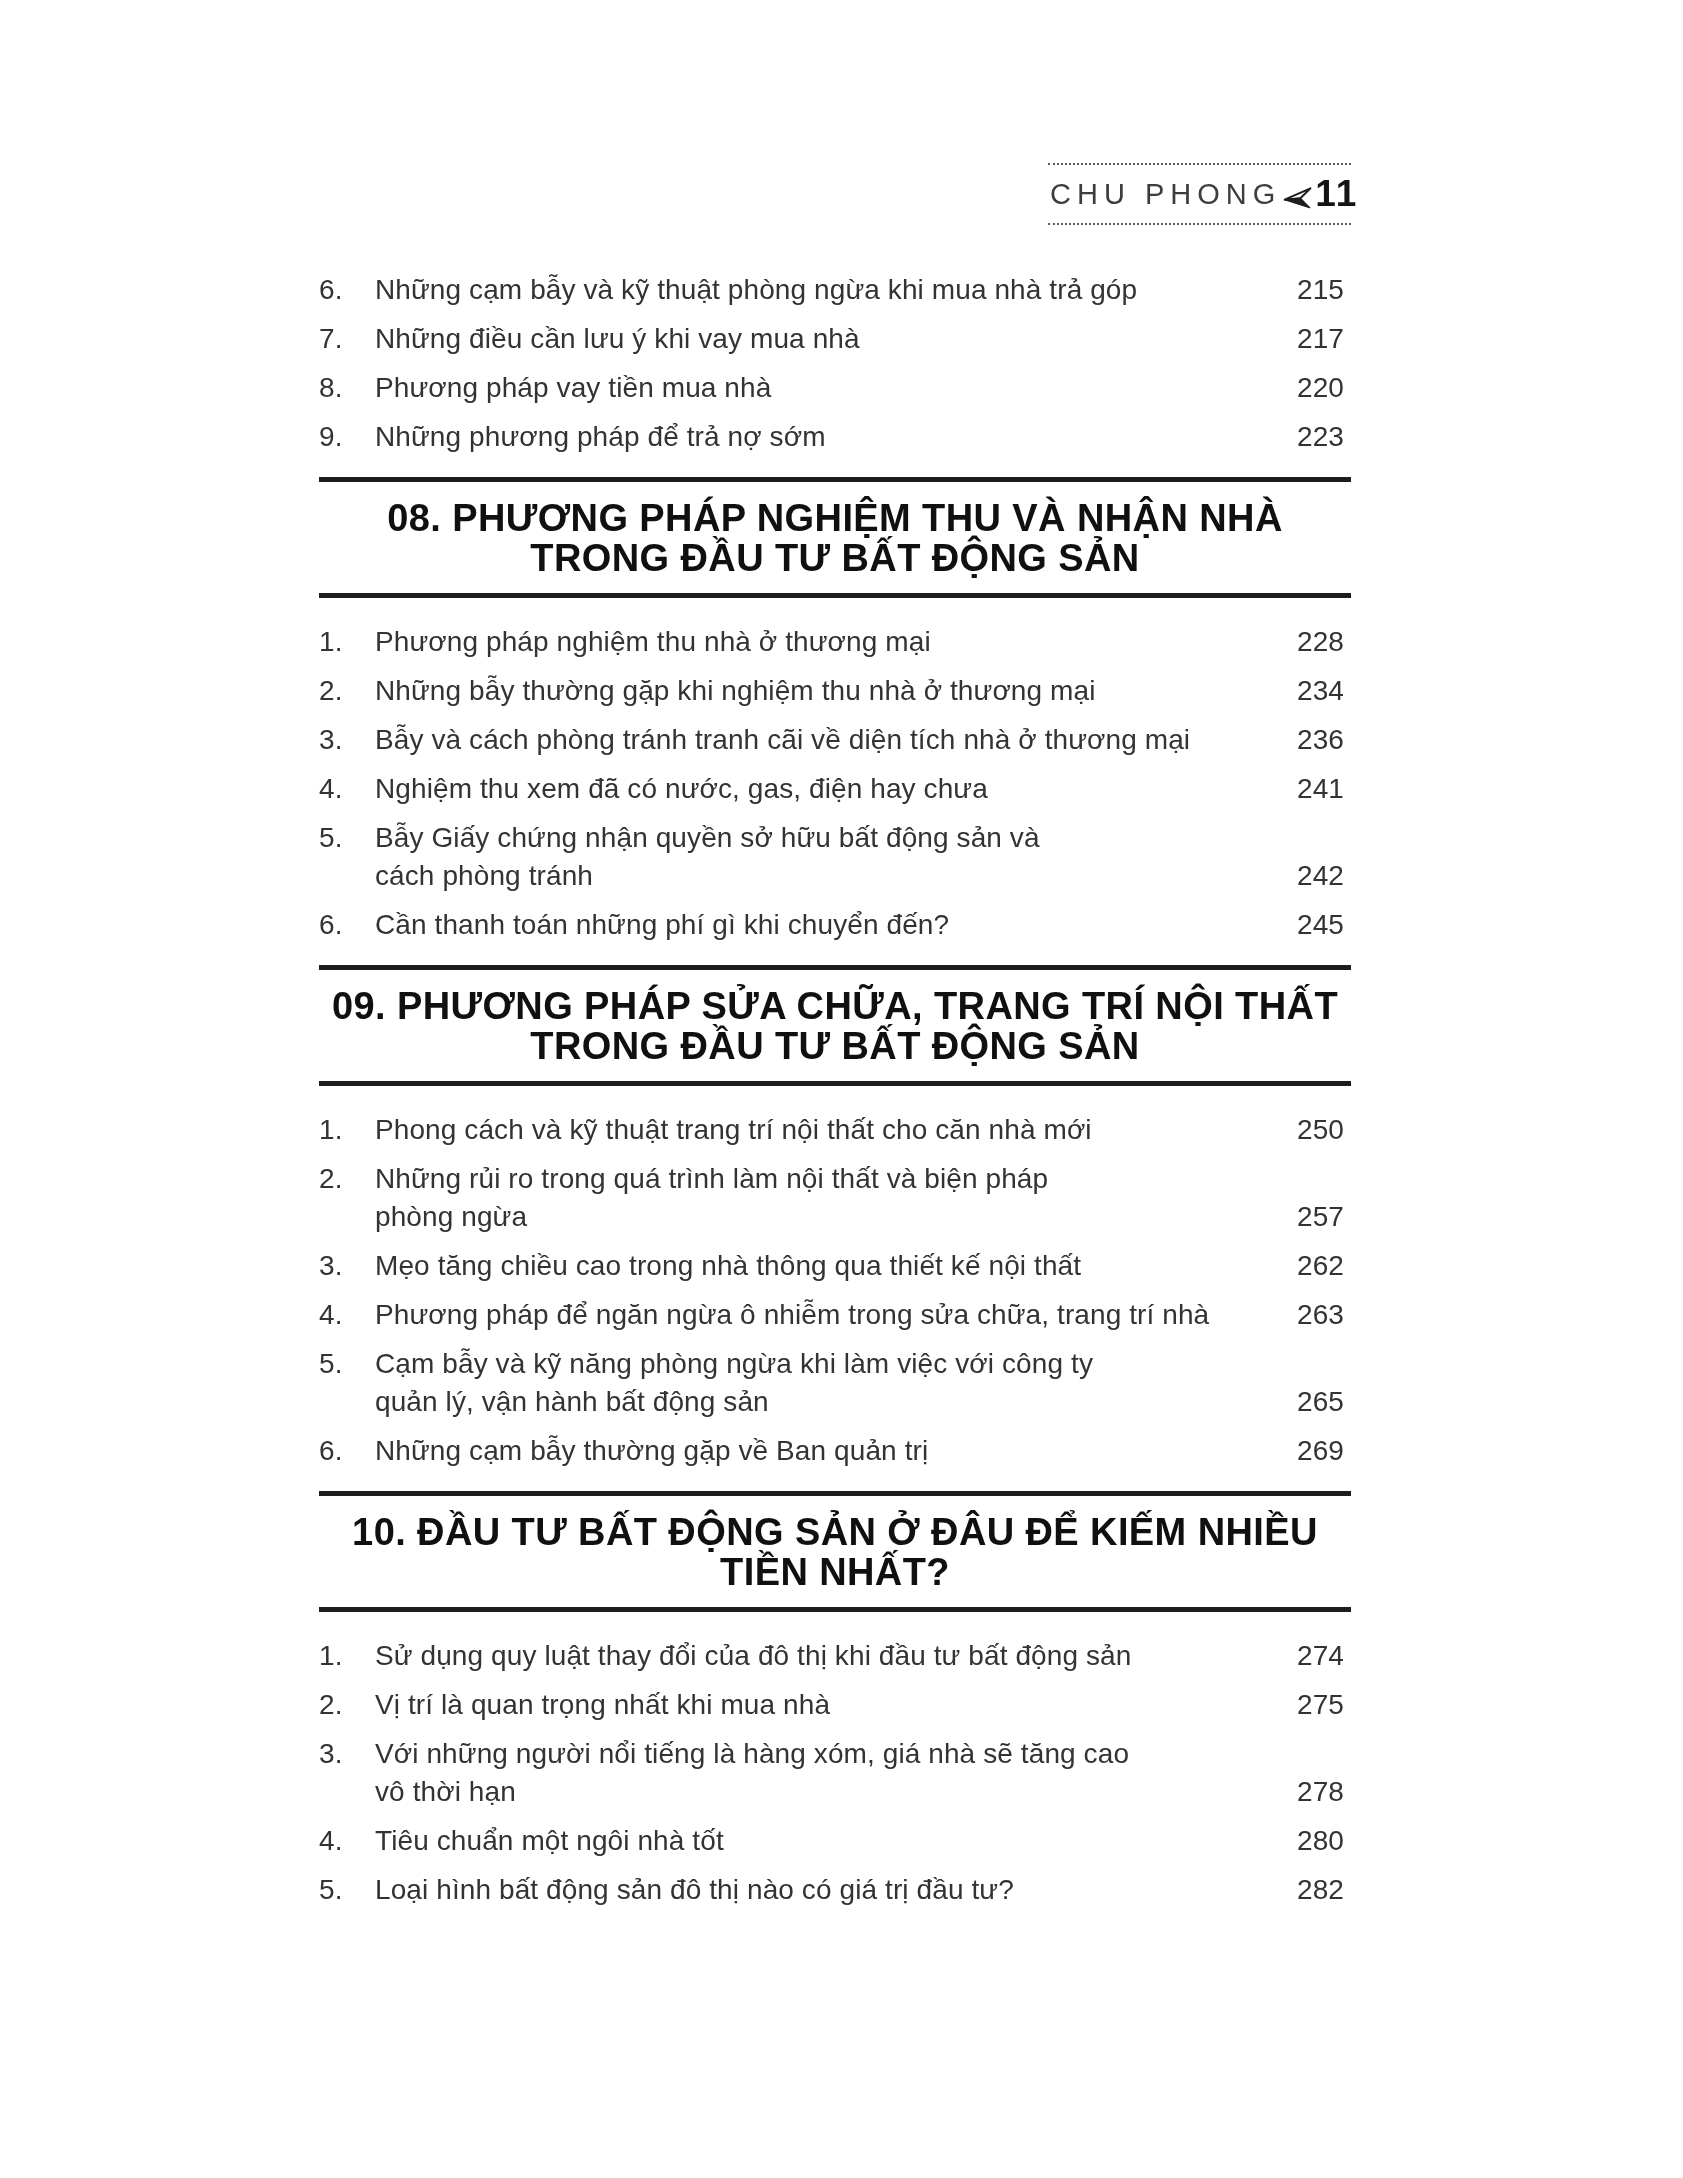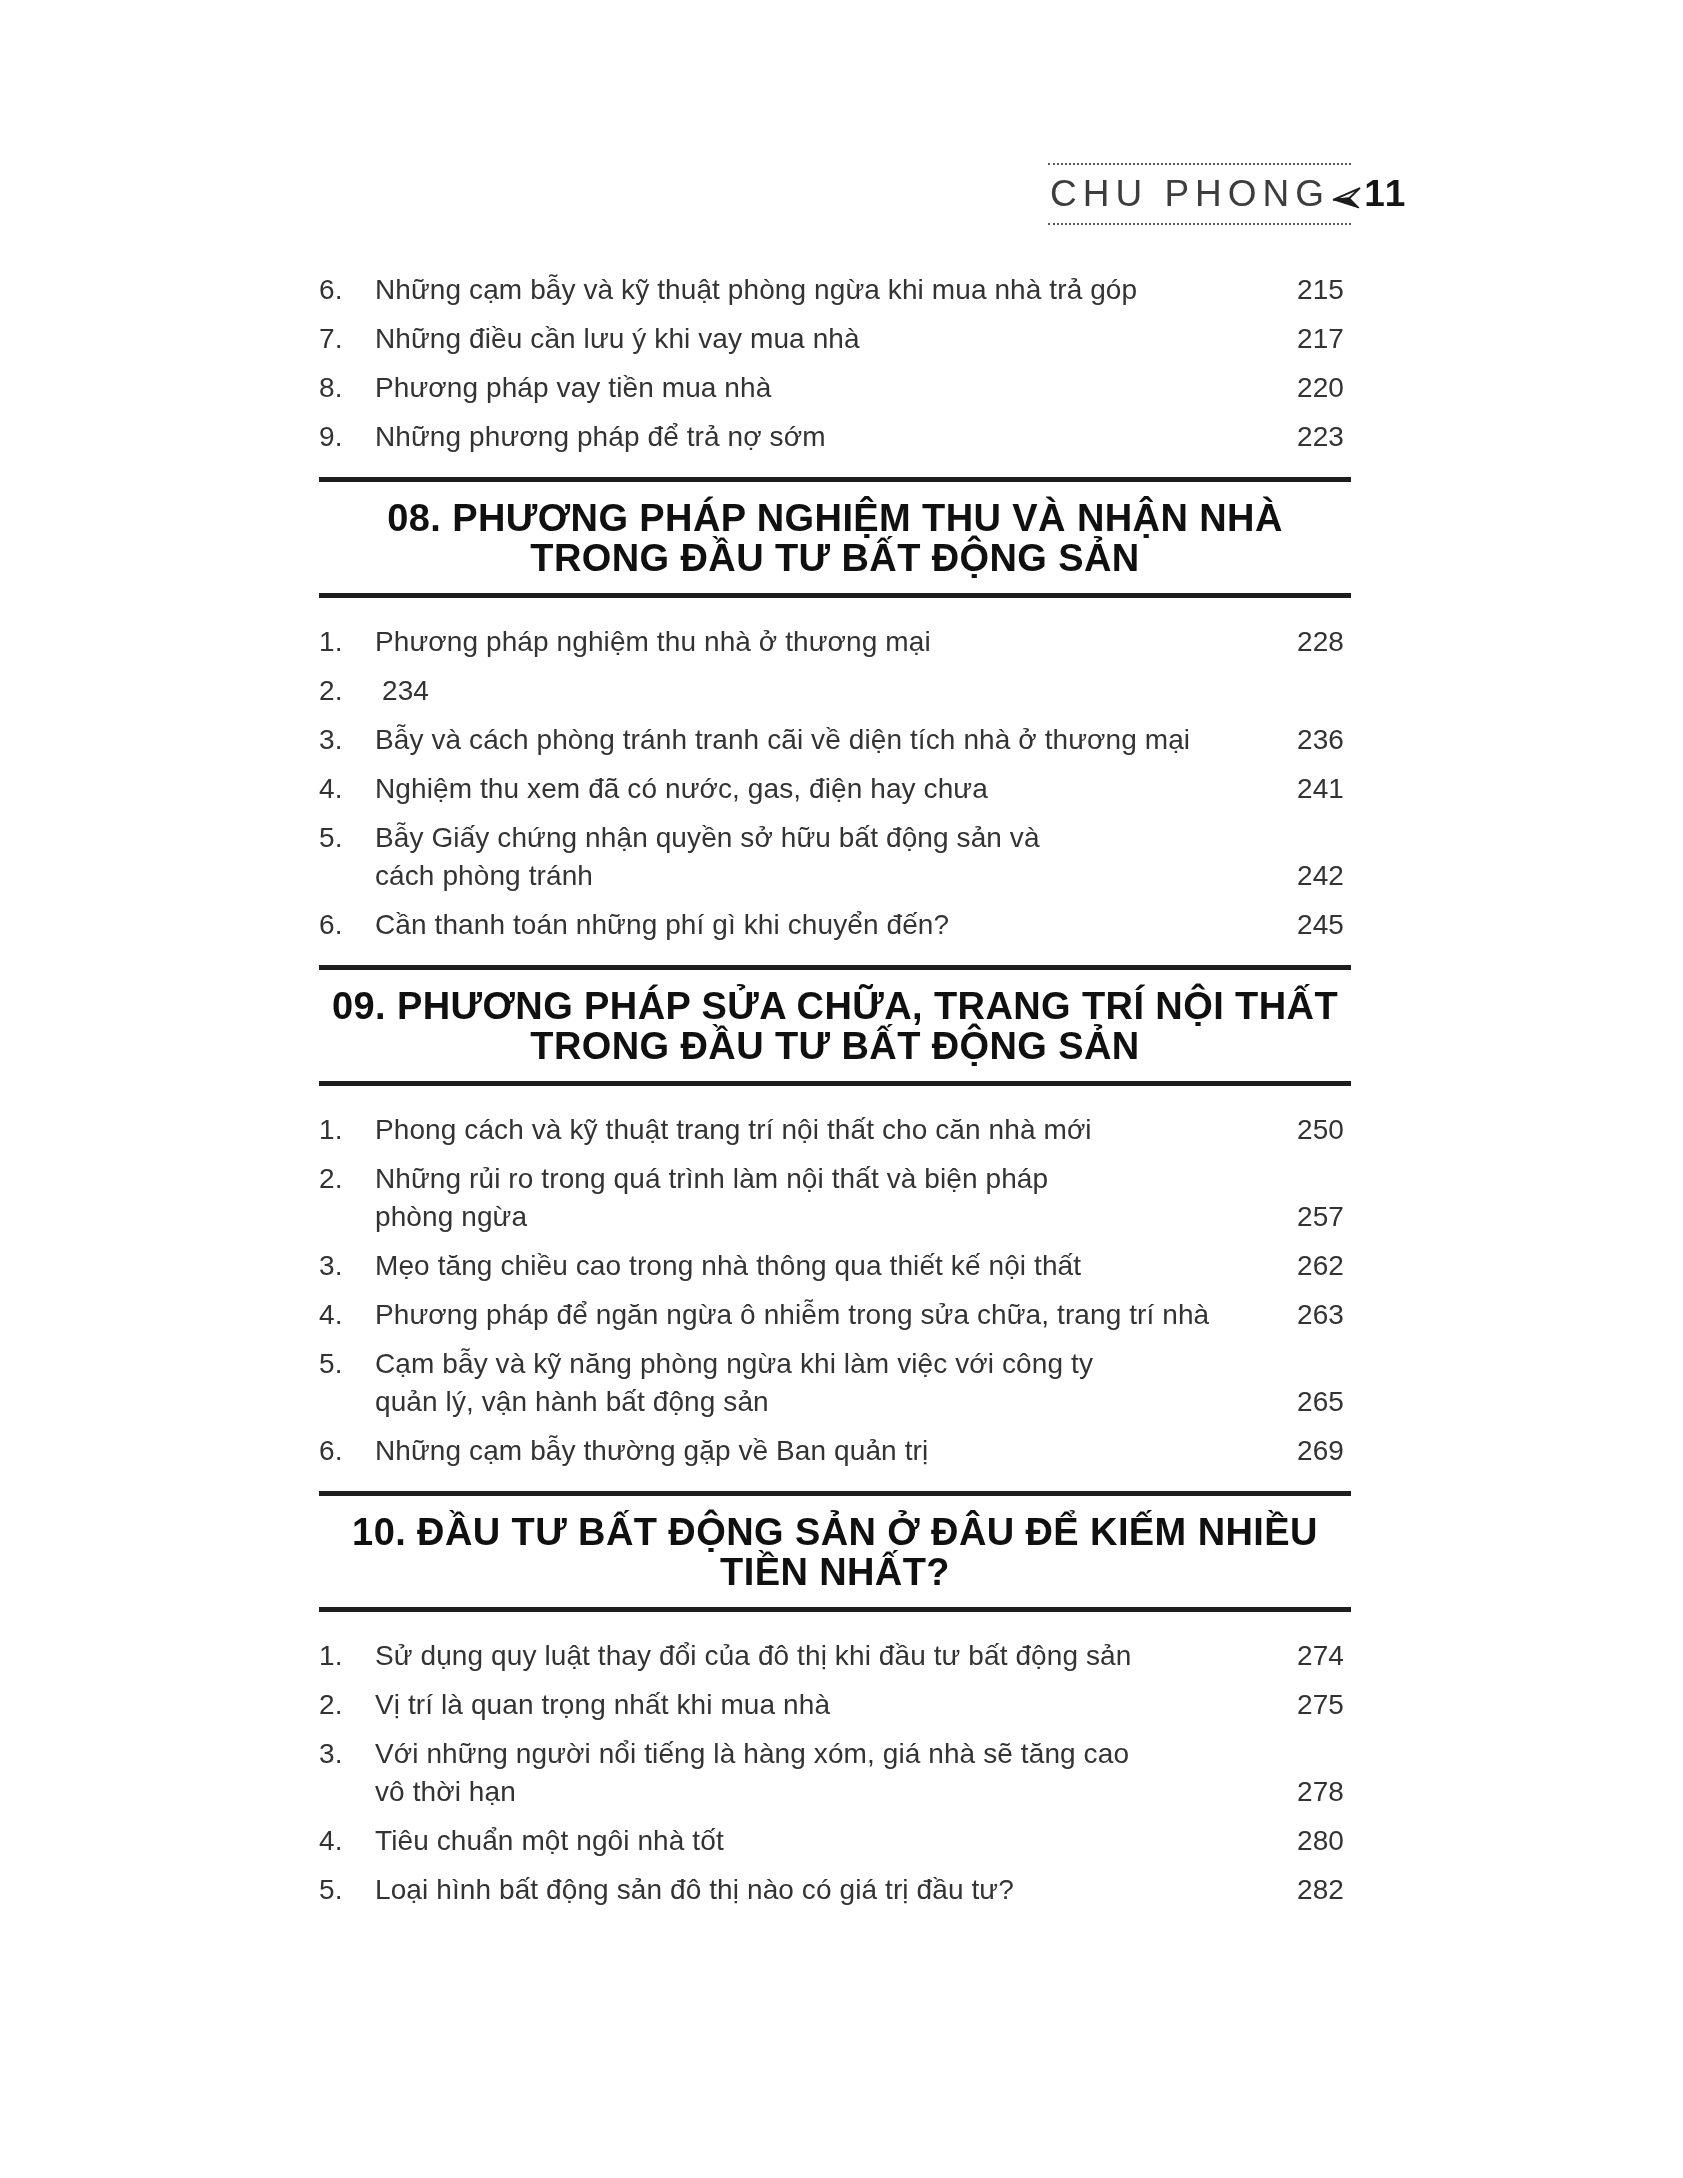--- a/index.html
+++ b/index.html
@@ -27,21 +27,21 @@
     width: 299px;
     margin-left: auto;
     border-top: 2px dotted #5a5a5a;
     border-bottom: 2px dotted #5a5a5a;
     padding: 8px 2px;
     display: flex;
     align-items: center;
     justify-content: space-between;
   }
   .head-author {
-    font-size: 37px;
+    font-size: 29px;
     letter-spacing: 6px;
     font-weight: 400;
     color: #3d3d3d;
     white-space: nowrap;
   }
   .head-right {
     display: flex;
     align-items: flex-end;
   }
   .head-icon svg {
@@ -159,20 +159,23 @@
   <div class="entry">
     <span class="num">1.</span>
     <span class="title-lines">
               <div>Phương pháp nghiệm thu nhà ở thương mại</div>
             </span>
     <span class="pageno">228</span>
   </div>
 
   <div class="entry">
     <span class="num">2.</span>
+    <span class="title-lines">
+              <div>Những bẫy thường gặp khi nghiệm thu nhà ở thương mại</div>
+            </span>
     <span class="pageno">234</span>
   </div>
 
   <div class="entry">
     <span class="num">3.</span>
     <span class="title-lines">
               <div>Bẫy và cách phòng tránh tranh cãi về diện tích nhà ở thương mại</div>
             </span>
     <span class="pageno">236</span>
   </div>

